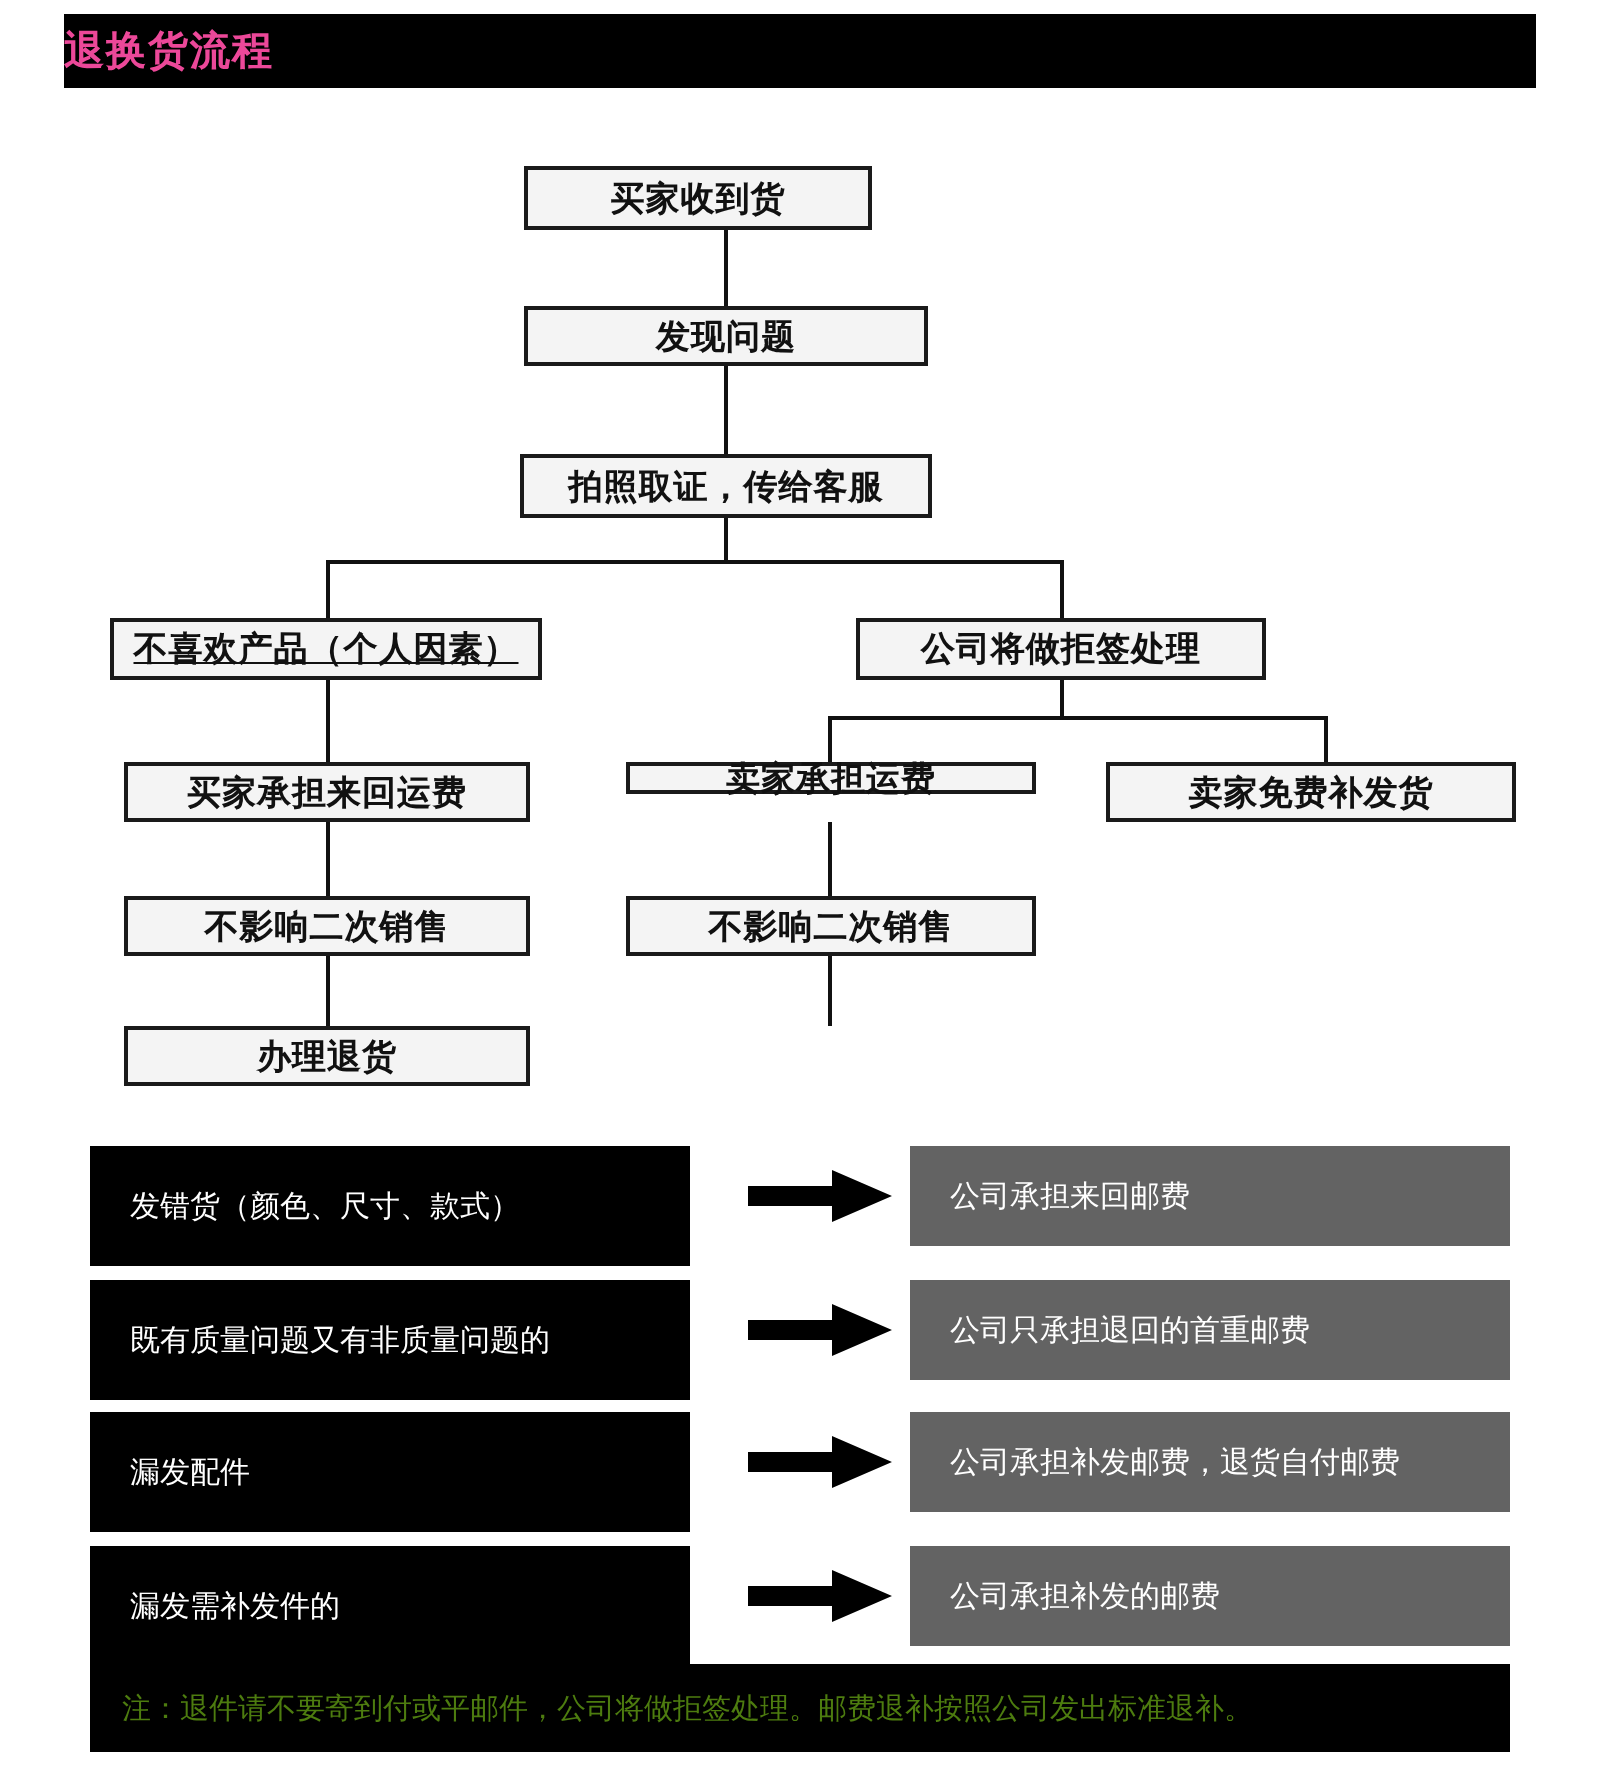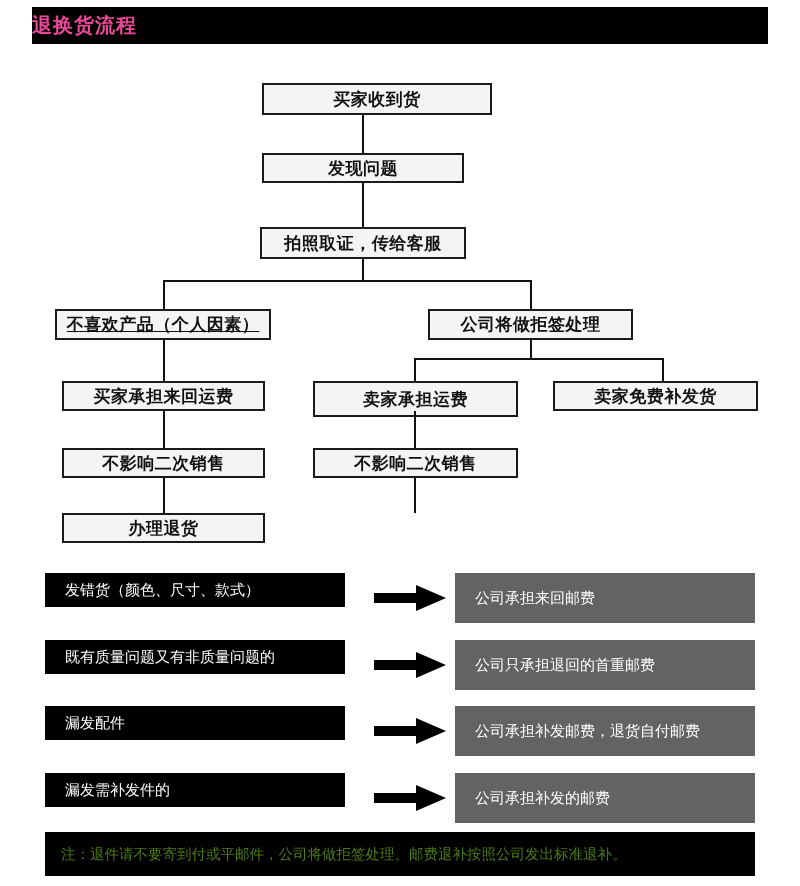--- a/index.html
+++ b/index.html
@@ -76,21 +76,21 @@
     position: absolute;
     left: 45px;
     width: 710px;
     height: 50px;
   }
   .cause {
     position: absolute;
     left: 0;
     top: 0;
     width: 300px;
-    height: 34px;
+    height: 60px;
     background: #000000;
     color: #ffffff;
     display: flex;
     align-items: center;
     padding-left: 20px;
     box-sizing: border-box;
     font-size: 15px;
     white-space: nowrap;
   }
   .arrow-cell {
@@ -137,21 +137,21 @@
 </style>
 </head>
 <body>
 
 <div id="title-bar">
   <span>退换货流程</span>
 </div>
 
 <div id="flow">
 
-  <div class="fbox" style="left:262px; top:83px; width:230px; height:32px;">买家收到货</div>
+  <div class="fbox" style="left:262px; top:83px; width:174px; height:32px;">买家收到货</div>
 
   <div class="fline vline" style="left:362px; top:115px; height:38px;"></div>
 
   <div class="fbox" style="left:262px; top:153px; width:202px; height:30px;">发现问题</div>
 
   <div class="fline vline" style="left:362px; top:183px; height:44px;"></div>
 
   <div class="fbox" style="left:260px; top:227px; width:206px; height:32px;">拍照取证，传给客服</div>
 
   <div class="fline vline" style="left:362px; top:259px; height:22px;"></div>
@@ -168,21 +168,21 @@
 
   <div class="fline vline" style="left:163px; top:340px; height:41px;"></div>
 
   <div class="fline vline" style="left:530px; top:340px; height:19px;"></div>
   <div class="fline hline" style="left:414px; top:358px; width:250px;"></div>
   <div class="fline vline" style="left:414px; top:358px; height:23px;"></div>
   <div class="fline vline" style="left:662px; top:358px; height:23px;"></div>
 
   <div class="fbox" style="left:62px; top:381px; width:203px; height:30px;">买家承担来回运费</div>
 
-  <div class="fbox" style="left:313px; top:381px; width:205px; height:36px;">卖家承担运费</div>
+  <div class="fbox" style="left:313px; top:381px; width:205px; height:16px;">卖家承担运费</div>
 
   <div class="fbox" style="left:553px; top:381px; width:205px; height:30px;">卖家免费补发货</div>
 
   <div class="fline vline" style="left:163px; top:411px; height:37px;"></div>
 
   <div class="fline vline" style="left:414px; top:411px; height:37px;"></div>
 
   <div class="fbox" style="left:62px; top:448px; width:203px; height:30px;">不影响二次销售</div>
 
   <div class="fbox" style="left:313px; top:448px; width:205px; height:30px;">不影响二次销售</div>

